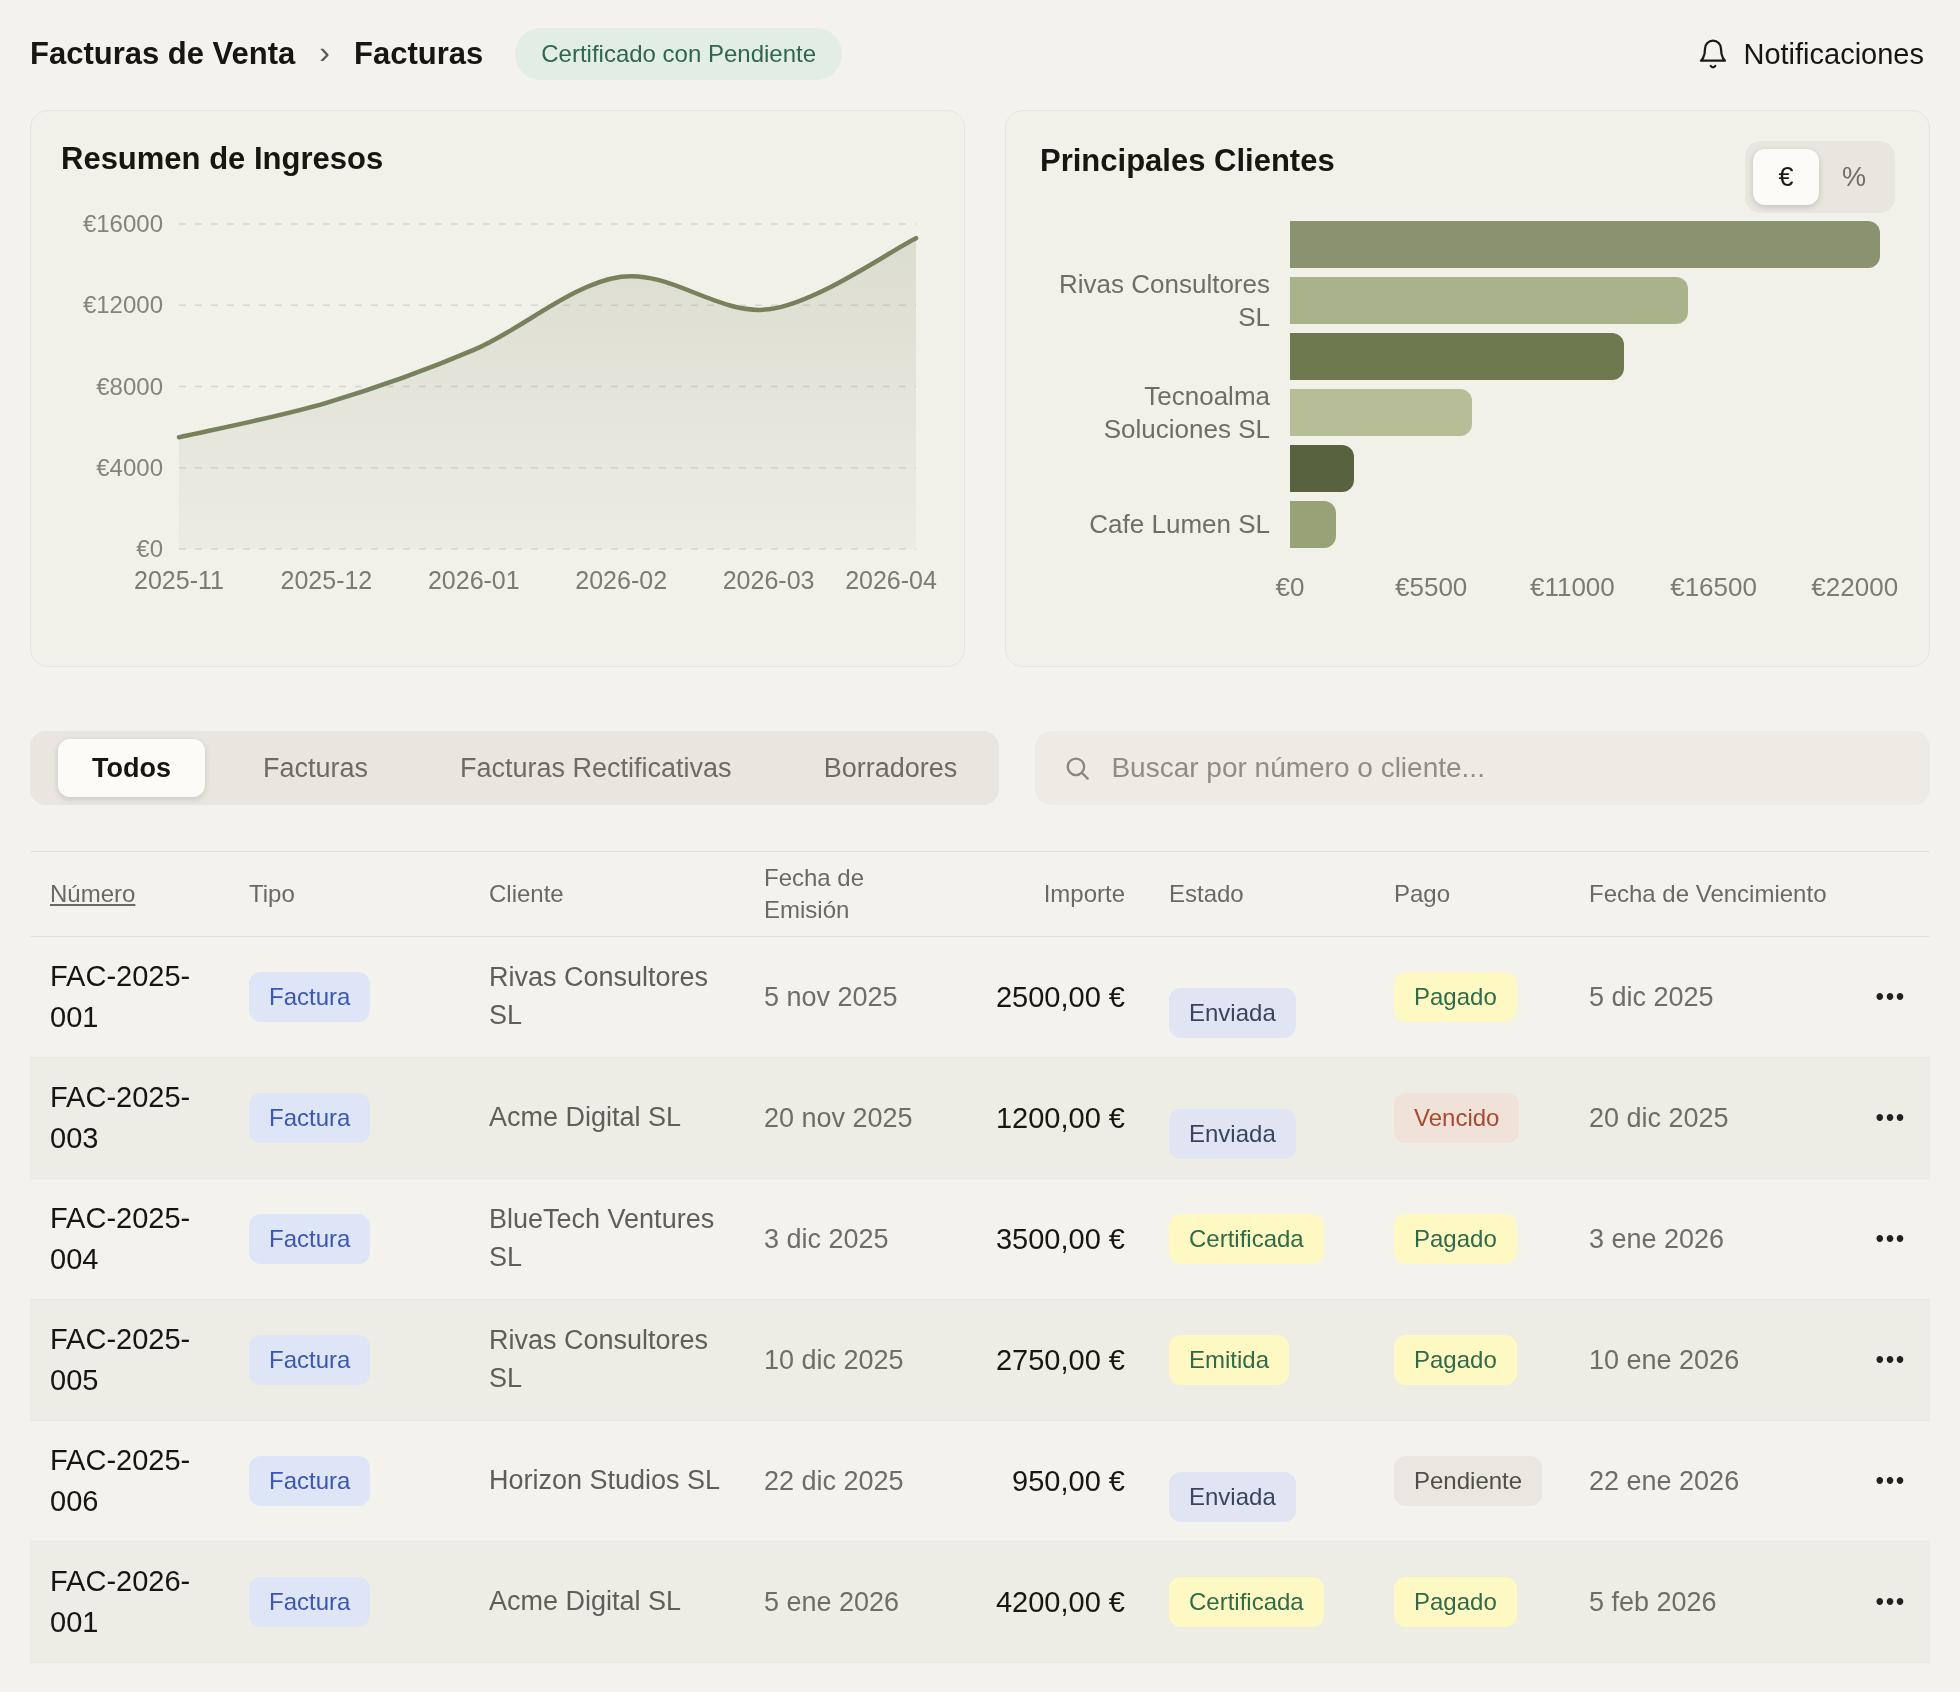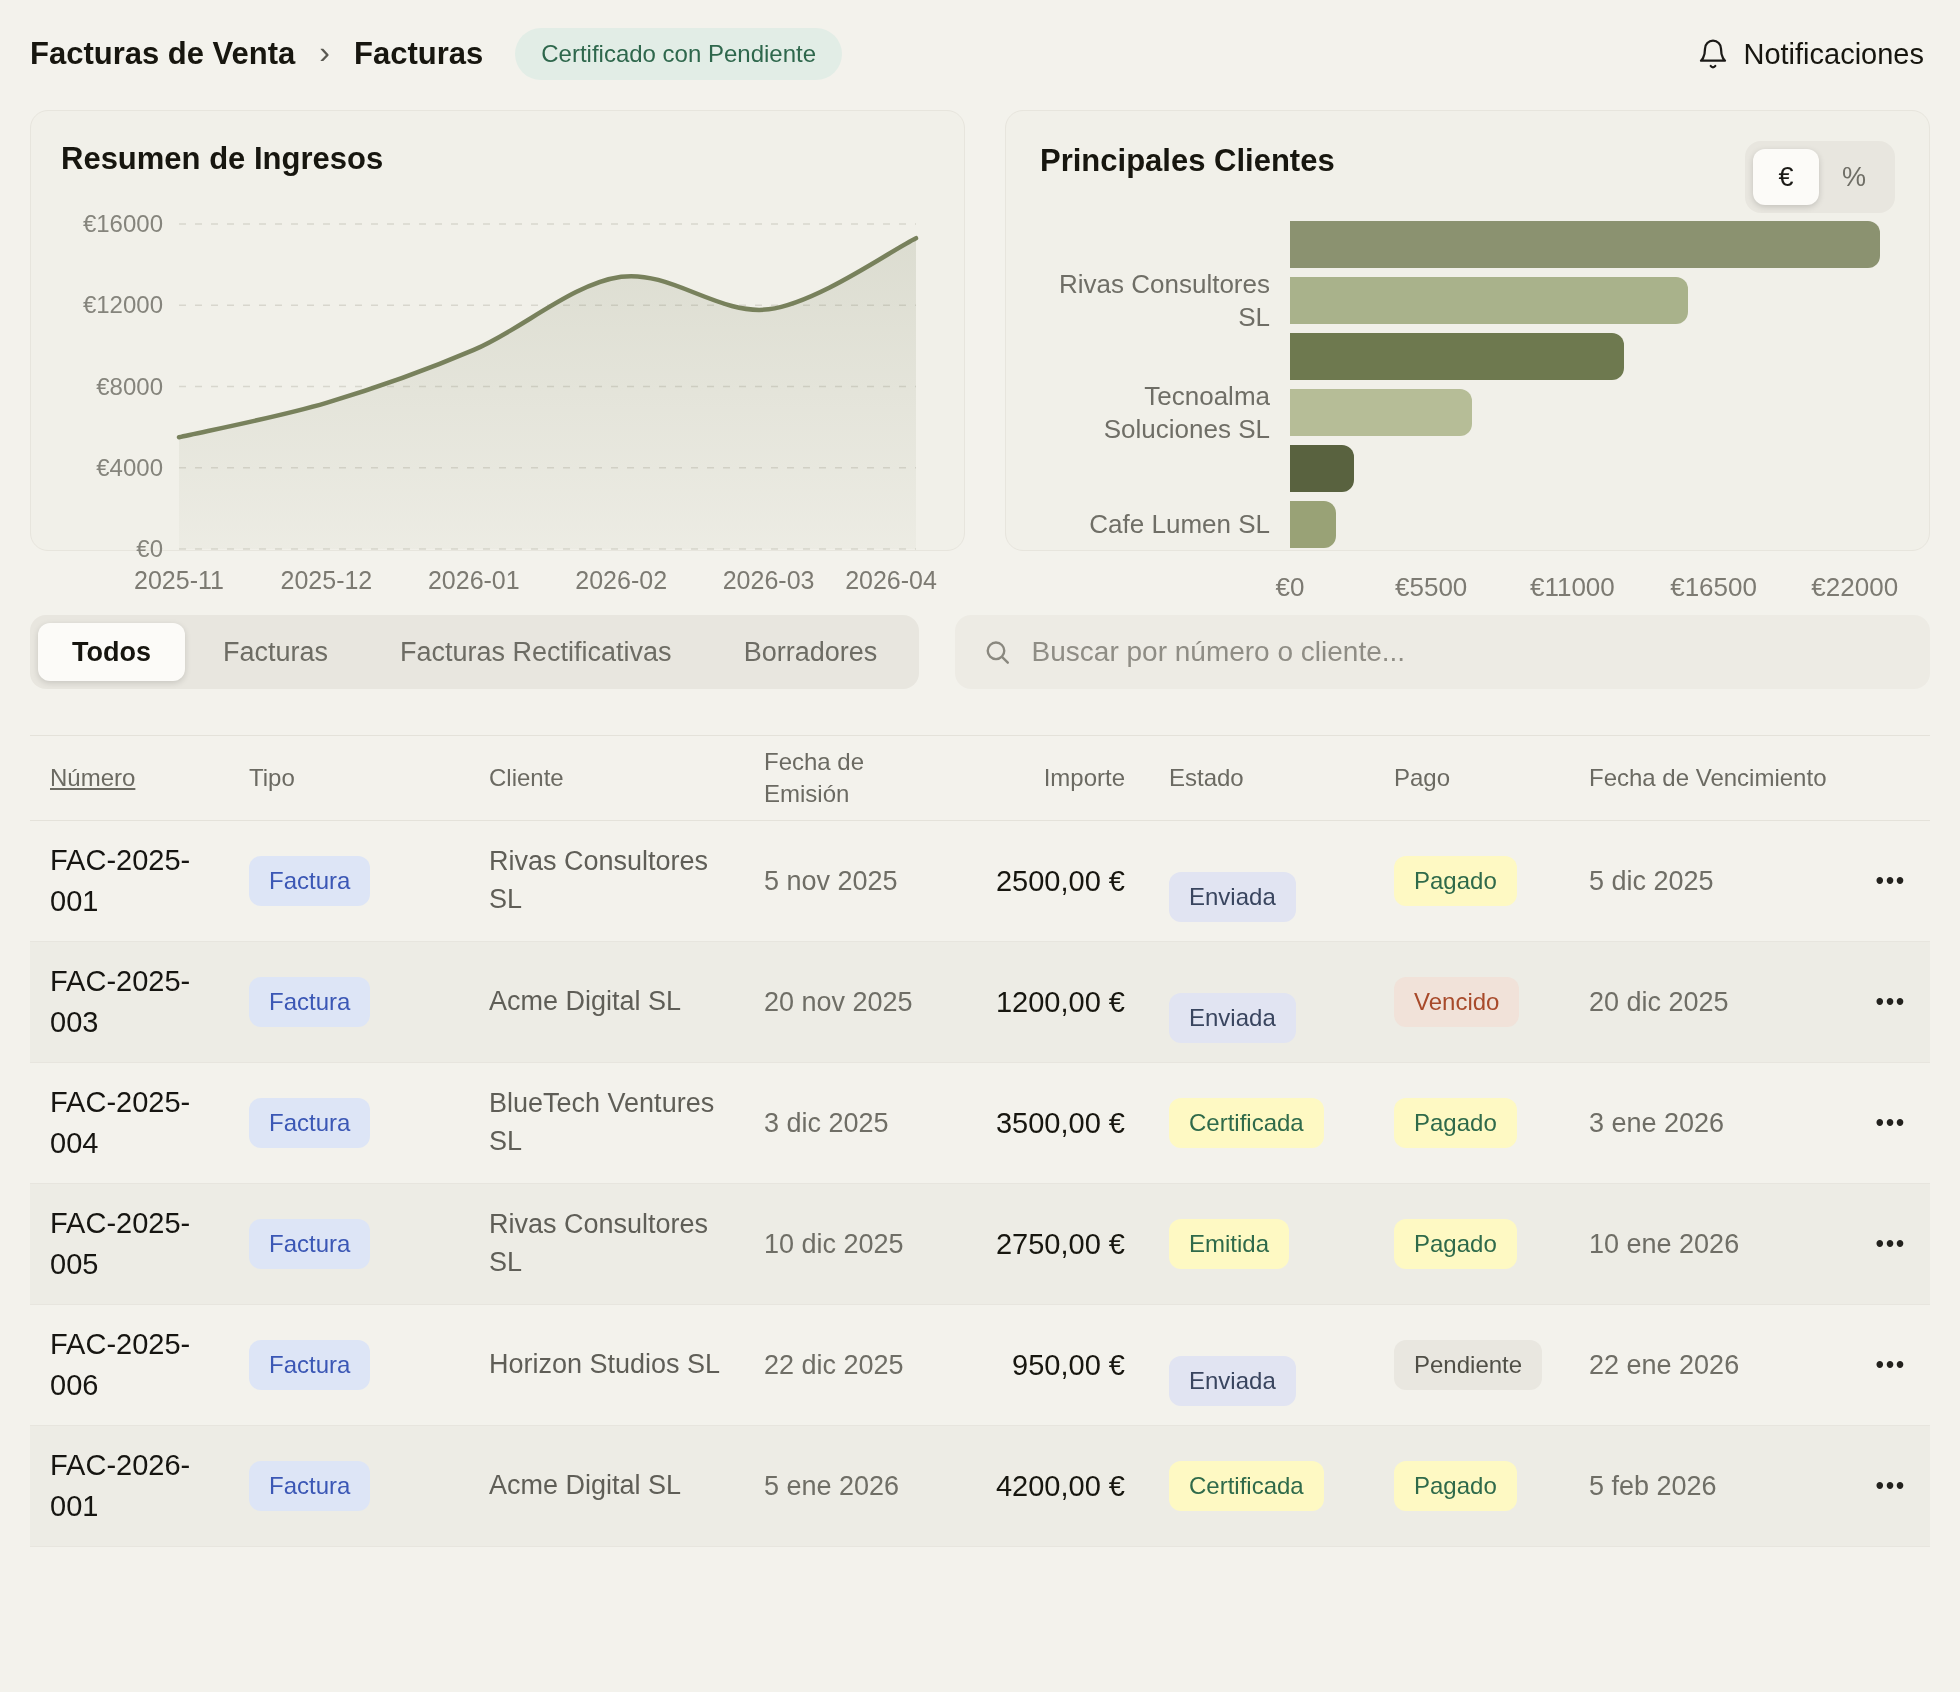--- a/index.html
+++ b/index.html
@@ -15,21 +15,21 @@
   .breadcrumb{display:flex;align-items:center;gap:24px;}
   .crumb{font-size:31px;font-weight:600;color:#17160f;}
   .chev{font-size:32px;color:#5a5952;font-weight:400;transform:translateY(-2px);}
   .verifactu-badge{background:#e2ede6;color:#2e674c;font-size:24px;font-weight:500;
     padding:12px 26px;border-radius:999px;margin-left:8px;}
   .notif{display:flex;align-items:center;gap:14px;font-size:29px;font-weight:500;color:#17160f;cursor:pointer;}
   .notif svg{display:block;}
   
   .cards{display:flex;gap:40px;padding:0 30px;}
   .card{background:#f1f0e9;border:1px solid #e7e5dd;border-radius:18px;
-    width:935px;height:441px;box-sizing:border-box;position:relative;}
+    width:935px;height:557px;box-sizing:border-box;position:relative;}
   .card-title{font-size:31px;font-weight:700;color:#17160f;}
   .card-line{padding:30px 24px 0 30px;}
   .card-bar{padding:32px 46px 0 34px;}
   .card-sub{font-size:26px;color:#6f6e66;margin-top:10px;}
   .unit-toggle{position:absolute;top:30px;right:34px;background:#e8e6df;border-radius:16px;
     padding:8px;display:flex;gap:2px;}
   .unit-btn{width:66px;height:56px;display:flex;align-items:center;justify-content:center;
     font-size:27px;color:#6f6e66;border-radius:12px;cursor:pointer;}
   .unit-btn.active{background:#fcfbf8;color:#1b1a17;box-shadow:0 2px 6px rgba(0,0,0,0.16);}
   
@@ -40,21 +40,21 @@
   .bar-track{flex:1;height:100%;position:relative;}
   .bar{height:100%;border-radius:0 12px 12px 0;}
   .bar-axis{display:flex;margin-top:24px;}
   .bar-axis-spacer{width:250px;flex:none;}
   .bar-axis-track{flex:1;position:relative;height:36px;}
   .bar-tick{position:absolute;transform:translateX(-50%);font-size:26px;color:#7c7a72;white-space:nowrap;top:0;}
   
   .controls{display:flex;gap:36px;margin:64px 30px 0;align-items:stretch;}
   .tabs{background:#e8e6df;border-radius:16px;padding:8px;display:flex;gap:4px;}
   .tab{font-size:27px;padding:0 34px;display:flex;align-items:center;border-radius:12px;
-    color:#6d6c64;font-weight:500;height:58px;white-space:nowrap;cursor:pointer;}
+    color:#6d6c64;font-weight:500;height:58px;white-space:nowrap;cursor:pointer;margin-left:20px;}
   .tab.active{background:#fcfbf8;color:#16150f;font-weight:600;box-shadow:0 2px 6px rgba(0,0,0,0.14);}
   .search{flex:1;background:#edebe4;border-radius:16px;display:flex;align-items:center;
     padding:0 28px;gap:18px;}
   .search input{background:transparent;border:none;outline:none;font-size:28px;color:#3a3934;
     width:100%;font-family:inherit;}
   .search input::placeholder{color:#8f8d85;opacity:1;}
   
   .table{margin:46px 30px 0;}
   .grid{display:grid;grid-template-columns:175px 240px 275px 200px 205px 225px 195px 270px 75px;
     align-items:center;padding:0 20px;box-sizing:border-box;}

